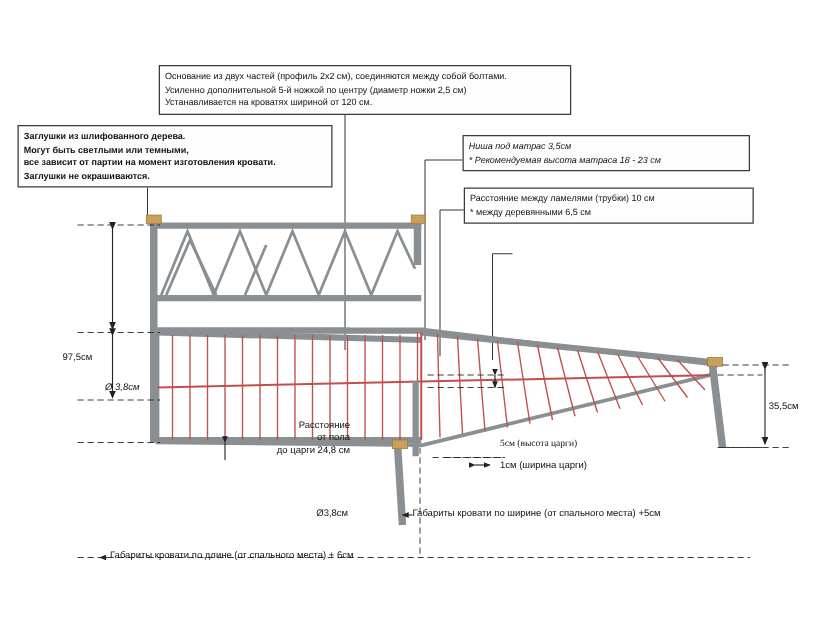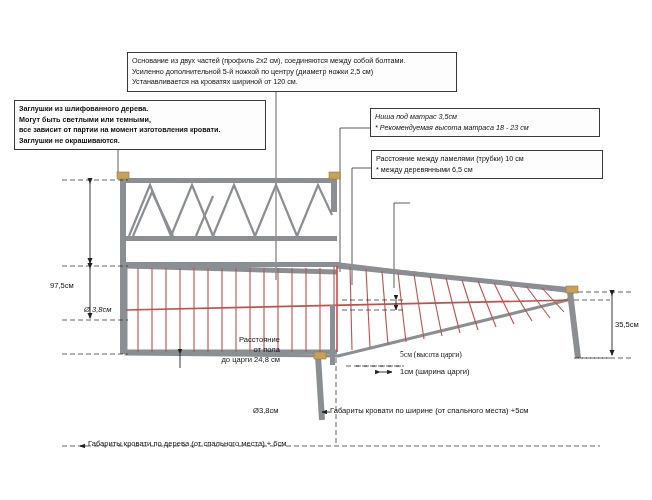--- a/index.html
+++ b/index.html
@@ -202,15 +202,15 @@
   <div class="dimlabel" style="left:615px;top:320px;">35,5см</div>
 
   <div class="dimlabel" style="left:400px;top:350px;font-family:Liberation Serif, serif;">5см (высота царги)</div>
 
   <div class="dimlabel" style="left:400px;top:367px;">1см (ширина царги)</div>
 
   <div class="dimlabel" style="left:253px;top:406px;">Ø3,8см</div>
 
   <div class="dimlabel" style="left:330px;top:406px;">Габариты кровати по ширине (от спального места) +5см</div>
 
-  <div class="dimlabel" style="left:88px;top:439px;">Габариты кровати по дерева (от спального места) + 6см</div>
+  <div class="dimlabel" style="left:88px;top:439px;">Габариты кровати по длине (от спального места) + 6см</div>
 
 </div>
 
 </body></html>

